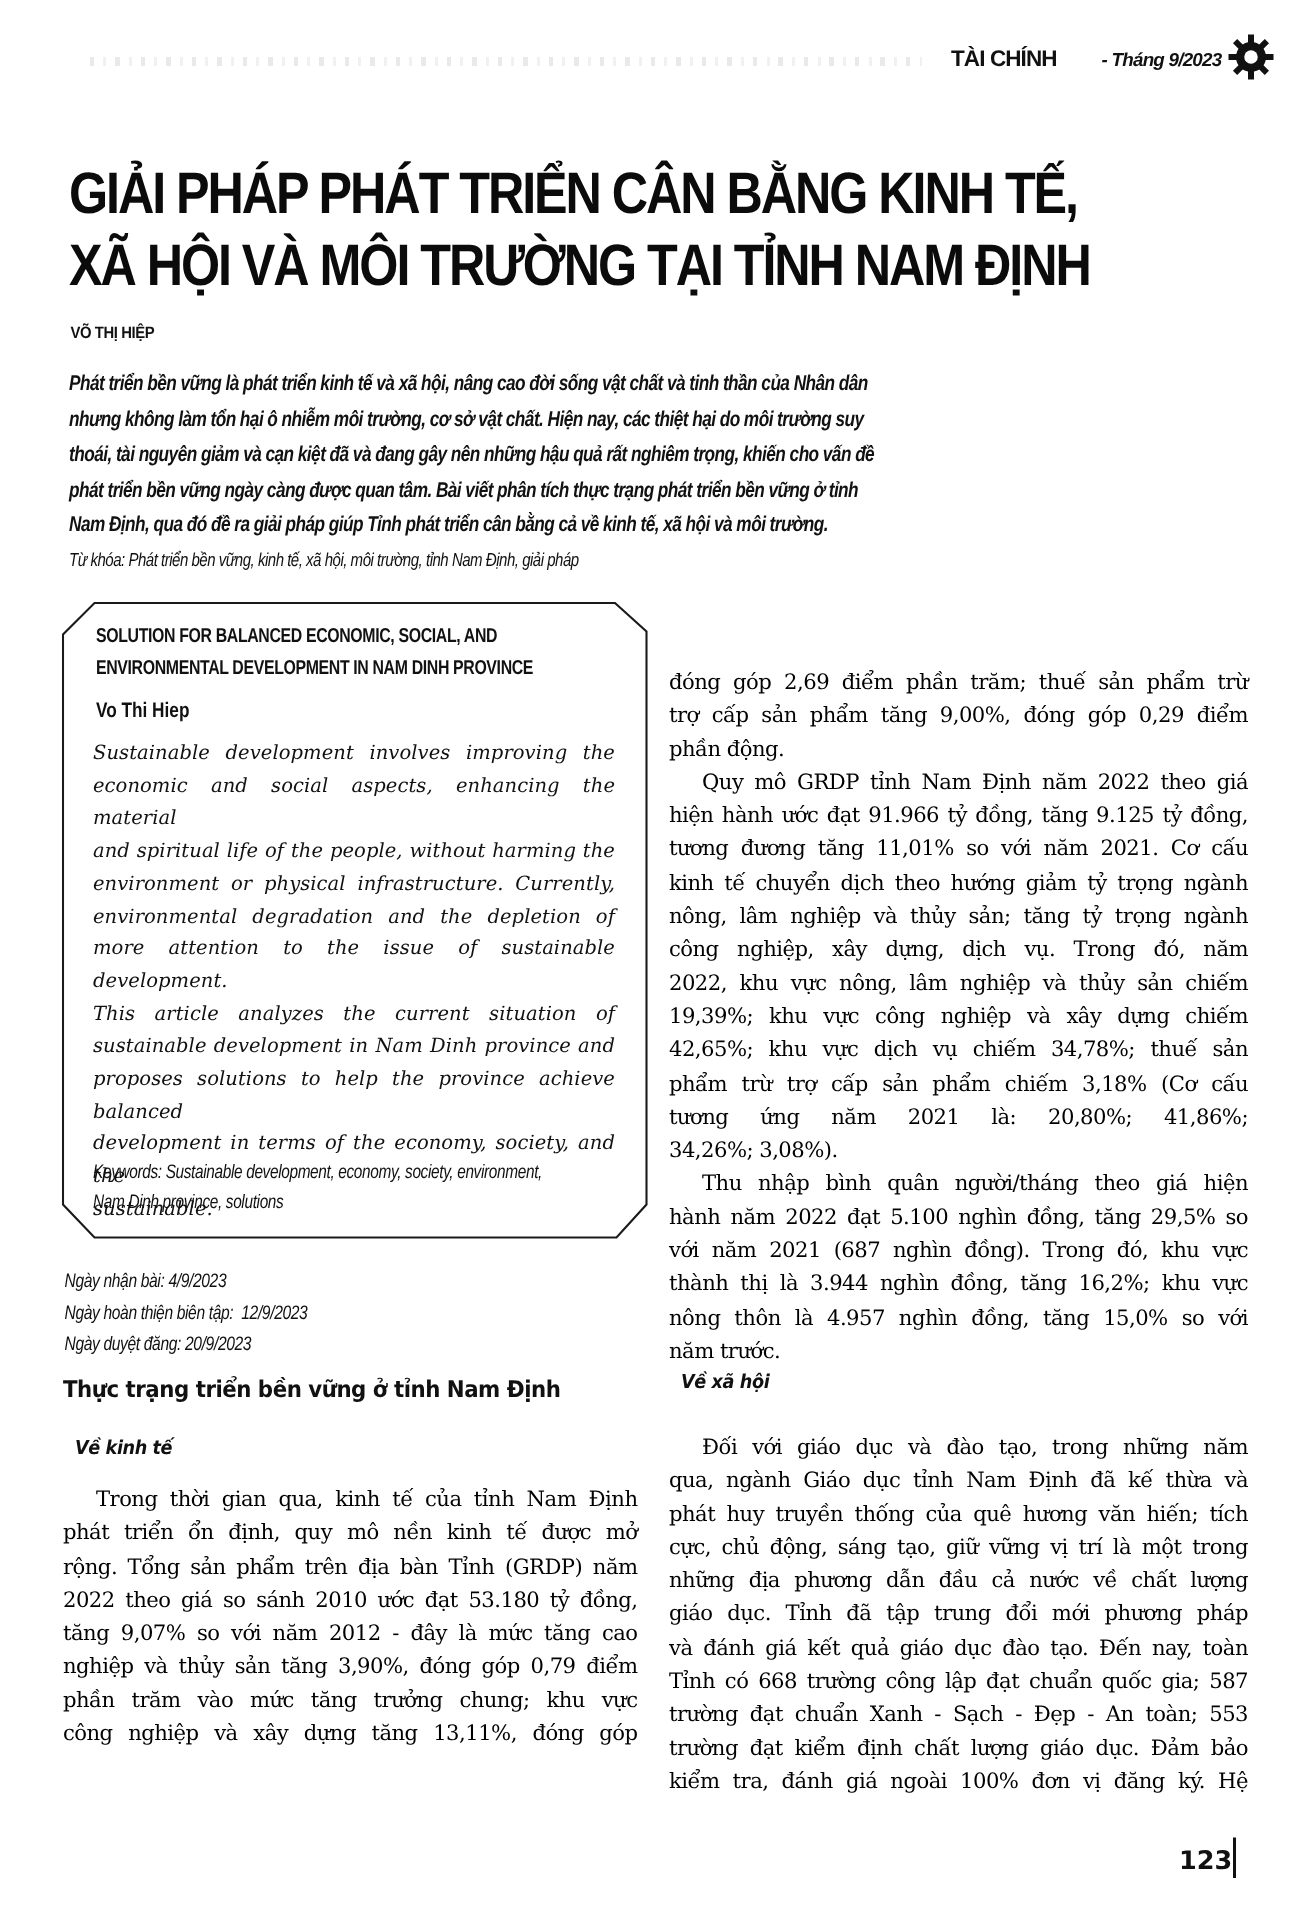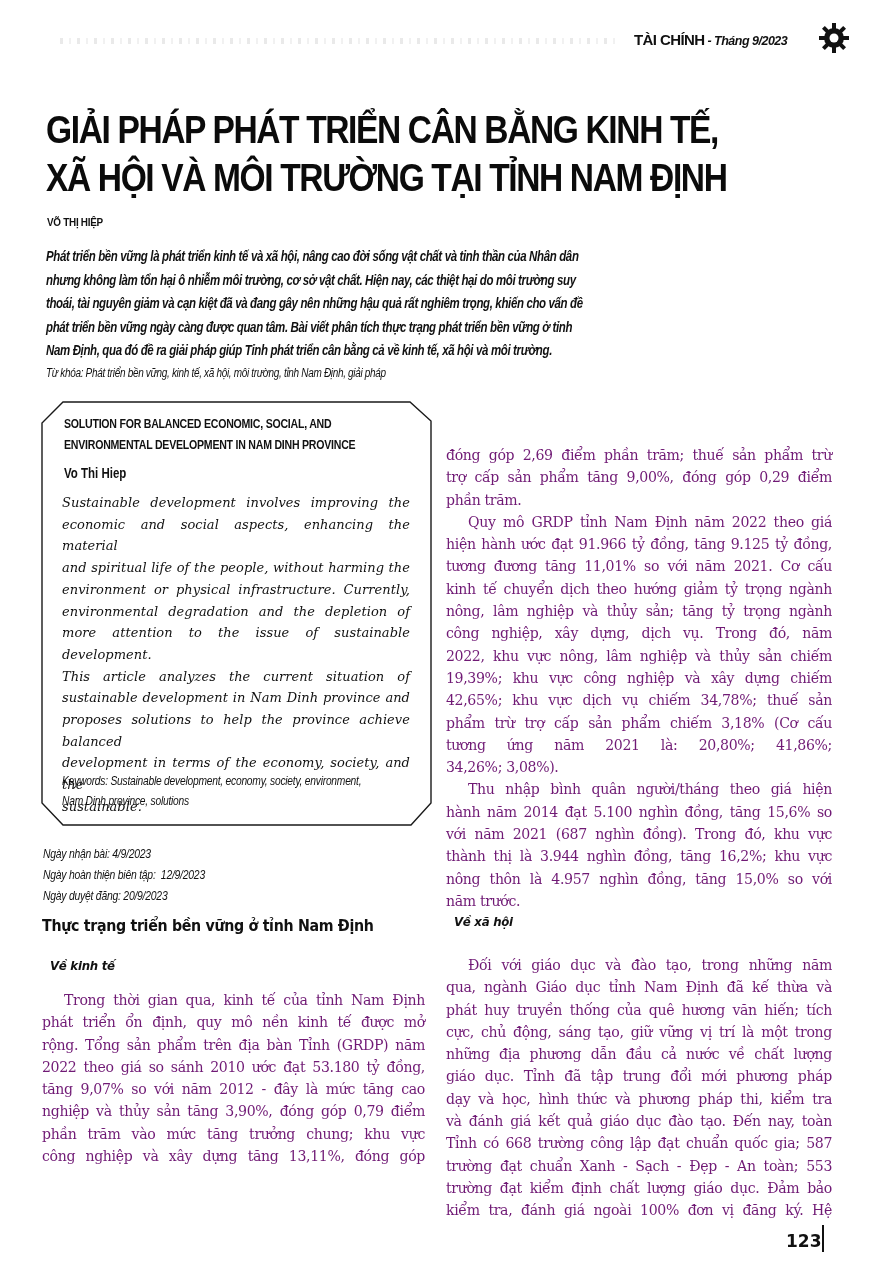--- a/index.html
+++ b/index.html
@@ -4,21 +4,21 @@
 <style>
   html, body { margin: 0; padding: 0; background: #ffffff; }
   body { width: 874px; height: 1281px; position: relative; overflow: hidden; color: #111; }
 
   
   .noise { position: absolute; top: 38px; height: 6px; left: 60px; width: 560px;
            background: repeating-linear-gradient(90deg, #d8d8d8 0 3px, transparent 3px 9px, #e6e6e6 9px 11px, transparent 11px 17px);
            opacity: .55; }
   .header-mag { position: absolute; top: 31px; left: 634px; font-family: "Liberation Sans", sans-serif;
                 font-weight: bold; font-size: 15px; letter-spacing: -0.6px; color: #111; white-space: nowrap; }
-  .header-mag .issue { font-style: italic; font-size: 12.5px; letter-spacing: -0.5px; }
+  .header-mag .issue { font-style: italic; font-size: 12.5px; letter-spacing: -0.5px; padding-left: 27px; }
   .header-logo { position: absolute; top: 22px; left: 818px; width: 32px; height: 32px; }
 
   
   .title { position: absolute; left: 46px; top: 106px; width: 800px;
            font-family: "Liberation Sans", sans-serif; font-weight: bold; font-size: 39px; line-height: 48px;
            letter-spacing: -1.6px; transform: scaleX(0.86); transform-origin: left top; color: #0b0b0b; }
   .author { position: absolute; left: 47px; top: 216px; font-family: "Liberation Sans", sans-serif; font-weight: bold;
             font-size: 11px; letter-spacing: -0.3px; transform: scaleX(0.9); transform-origin: left top; }
 
   
@@ -46,21 +46,21 @@
            font-size: 13px; line-height: 21px; letter-spacing: -0.3px; transform: scaleX(0.8); transform-origin: left top; }
   .dates div { white-space: pre; }
 
   .section-h { position: absolute; left: 42px; top: 917px; font-family: "DejaVu Sans", sans-serif; font-weight: bold;
                font-size: 15.3px; letter-spacing: -0.35px; transform: scaleX(0.93); transform-origin: left top; }
   .sub-h { position: absolute; font-family: "DejaVu Sans", sans-serif; font-weight: bold; font-style: italic;
            font-size: 12.8px; letter-spacing: -0.3px; transform: scaleX(0.92); transform-origin: left top; }
 
   
   .col { position: absolute; font-family: "DejaVu Serif", serif; font-size: 14.1px; line-height: 22.3px;
-         letter-spacing: -0.35px; color: #701a75; }
+         letter-spacing: -0.35px; color: #000000; }
   .col .ln { display: block; text-align: justify; text-align-last: justify; white-space: nowrap; height: 22.3px; }
   .col .ln.last { text-align-last: left; }
   .col .ln.ind { text-indent: 22px; }
   .col-left { left: 42px; width: 383px; top: 989px; }
   .col-right1 { left: 446px; width: 386px; top: 444px; }
   .col-right2 { left: 446px; width: 386px; top: 954px; }
 
   .page-num { position: absolute; left: 786px; top: 1231px; font-family: "DejaVu Sans", sans-serif; font-weight: bold; font-size: 17px; }
   .page-bar { position: absolute; left: 822px; top: 1225px; width: 2px; height: 27px; background: #111; }
 </style>
@@ -143,51 +143,50 @@
   <span class="ln">2022 theo giá so sánh 2010 ước đạt 53.180 tỷ đồng,</span>
   <span class="ln">tăng 9,07% so với năm 2012 - đây là mức tăng cao</span>
   <span class="ln">nghiệp và thủy sản tăng 3,90%, đóng góp 0,79 điểm</span>
   <span class="ln">phần trăm vào mức tăng trưởng chung; khu vực</span>
   <span class="ln">công nghiệp và xây dựng tăng 13,11%, đóng góp</span>
 </div>
 
 <div class="col col-right1">
   <span class="ln">đóng góp 2,69 điểm phần trăm; thuế sản phẩm trừ</span>
   <span class="ln">trợ cấp sản phẩm tăng 9,00%, đóng góp 0,29 điểm</span>
-  <span class="ln last">phần trăm.</span>
+  <span class="ln last">phần động.</span>
   <span class="ln ind">Quy mô GRDP tỉnh Nam Định năm 2022 theo giá</span>
   <span class="ln">hiện hành ước đạt 91.966 tỷ đồng, tăng 9.125 tỷ đồng,</span>
   <span class="ln">tương đương tăng 11,01% so với năm 2021. Cơ cấu</span>
   <span class="ln">kinh tế chuyển dịch theo hướng giảm tỷ trọng ngành</span>
   <span class="ln">nông, lâm nghiệp và thủy sản; tăng tỷ trọng ngành</span>
   <span class="ln">công nghiệp, xây dựng, dịch vụ. Trong đó, năm</span>
   <span class="ln">2022, khu vực nông, lâm nghiệp và thủy sản chiếm</span>
   <span class="ln">19,39%; khu vực công nghiệp và xây dựng chiếm</span>
   <span class="ln">42,65%; khu vực dịch vụ chiếm 34,78%; thuế sản</span>
   <span class="ln">phẩm trừ trợ cấp sản phẩm chiếm 3,18% (Cơ cấu</span>
   <span class="ln">tương ứng năm 2021 là: 20,80%; 41,86%;</span>
   <span class="ln last">34,26%; 3,08%).</span>
   <span class="ln ind">Thu nhập bình quân người/tháng theo giá hiện</span>
-  <span class="ln">hành năm 2014 đạt 5.100 nghìn đồng, tăng 15,6% so</span>
+  <span class="ln">hành năm 2022 đạt 5.100 nghìn đồng, tăng 29,5% so</span>
   <span class="ln">với năm 2021 (687 nghìn đồng). Trong đó, khu vực</span>
   <span class="ln">thành thị là 3.944 nghìn đồng, tăng 16,2%; khu vực</span>
   <span class="ln">nông thôn là 4.957 nghìn đồng, tăng 15,0% so với</span>
   <span class="ln last">năm trước.</span>
 </div>
 
 <div class="sub-h" style="left:454px; top:914px;">Về xã hội</div>
 
 <div class="col col-right2">
   <span class="ln ind">Đối với giáo dục và đào tạo, trong những năm</span>
   <span class="ln">qua, ngành Giáo dục tỉnh Nam Định đã kế thừa và</span>
   <span class="ln">phát huy truyền thống của quê hương văn hiến; tích</span>
   <span class="ln">cực, chủ động, sáng tạo, giữ vững vị trí là một trong</span>
   <span class="ln">những địa phương dẫn đầu cả nước về chất lượng</span>
   <span class="ln">giáo dục. Tỉnh đã tập trung đổi mới phương pháp</span>
-  <span class="ln">dạy và học, hình thức và phương pháp thi, kiểm tra</span>
   <span class="ln">và đánh giá kết quả giáo dục đào tạo. Đến nay, toàn</span>
   <span class="ln">Tỉnh có 668 trường công lập đạt chuẩn quốc gia; 587</span>
   <span class="ln">trường đạt chuẩn Xanh - Sạch - Đẹp - An toàn; 553</span>
   <span class="ln">trường đạt kiểm định chất lượng giáo dục. Đảm bảo</span>
   <span class="ln">kiểm tra, đánh giá ngoài 100% đơn vị đăng ký. Hệ</span>
 </div>
 
 <div class="page-num">123</div>
 <div class="page-bar"></div>
 

